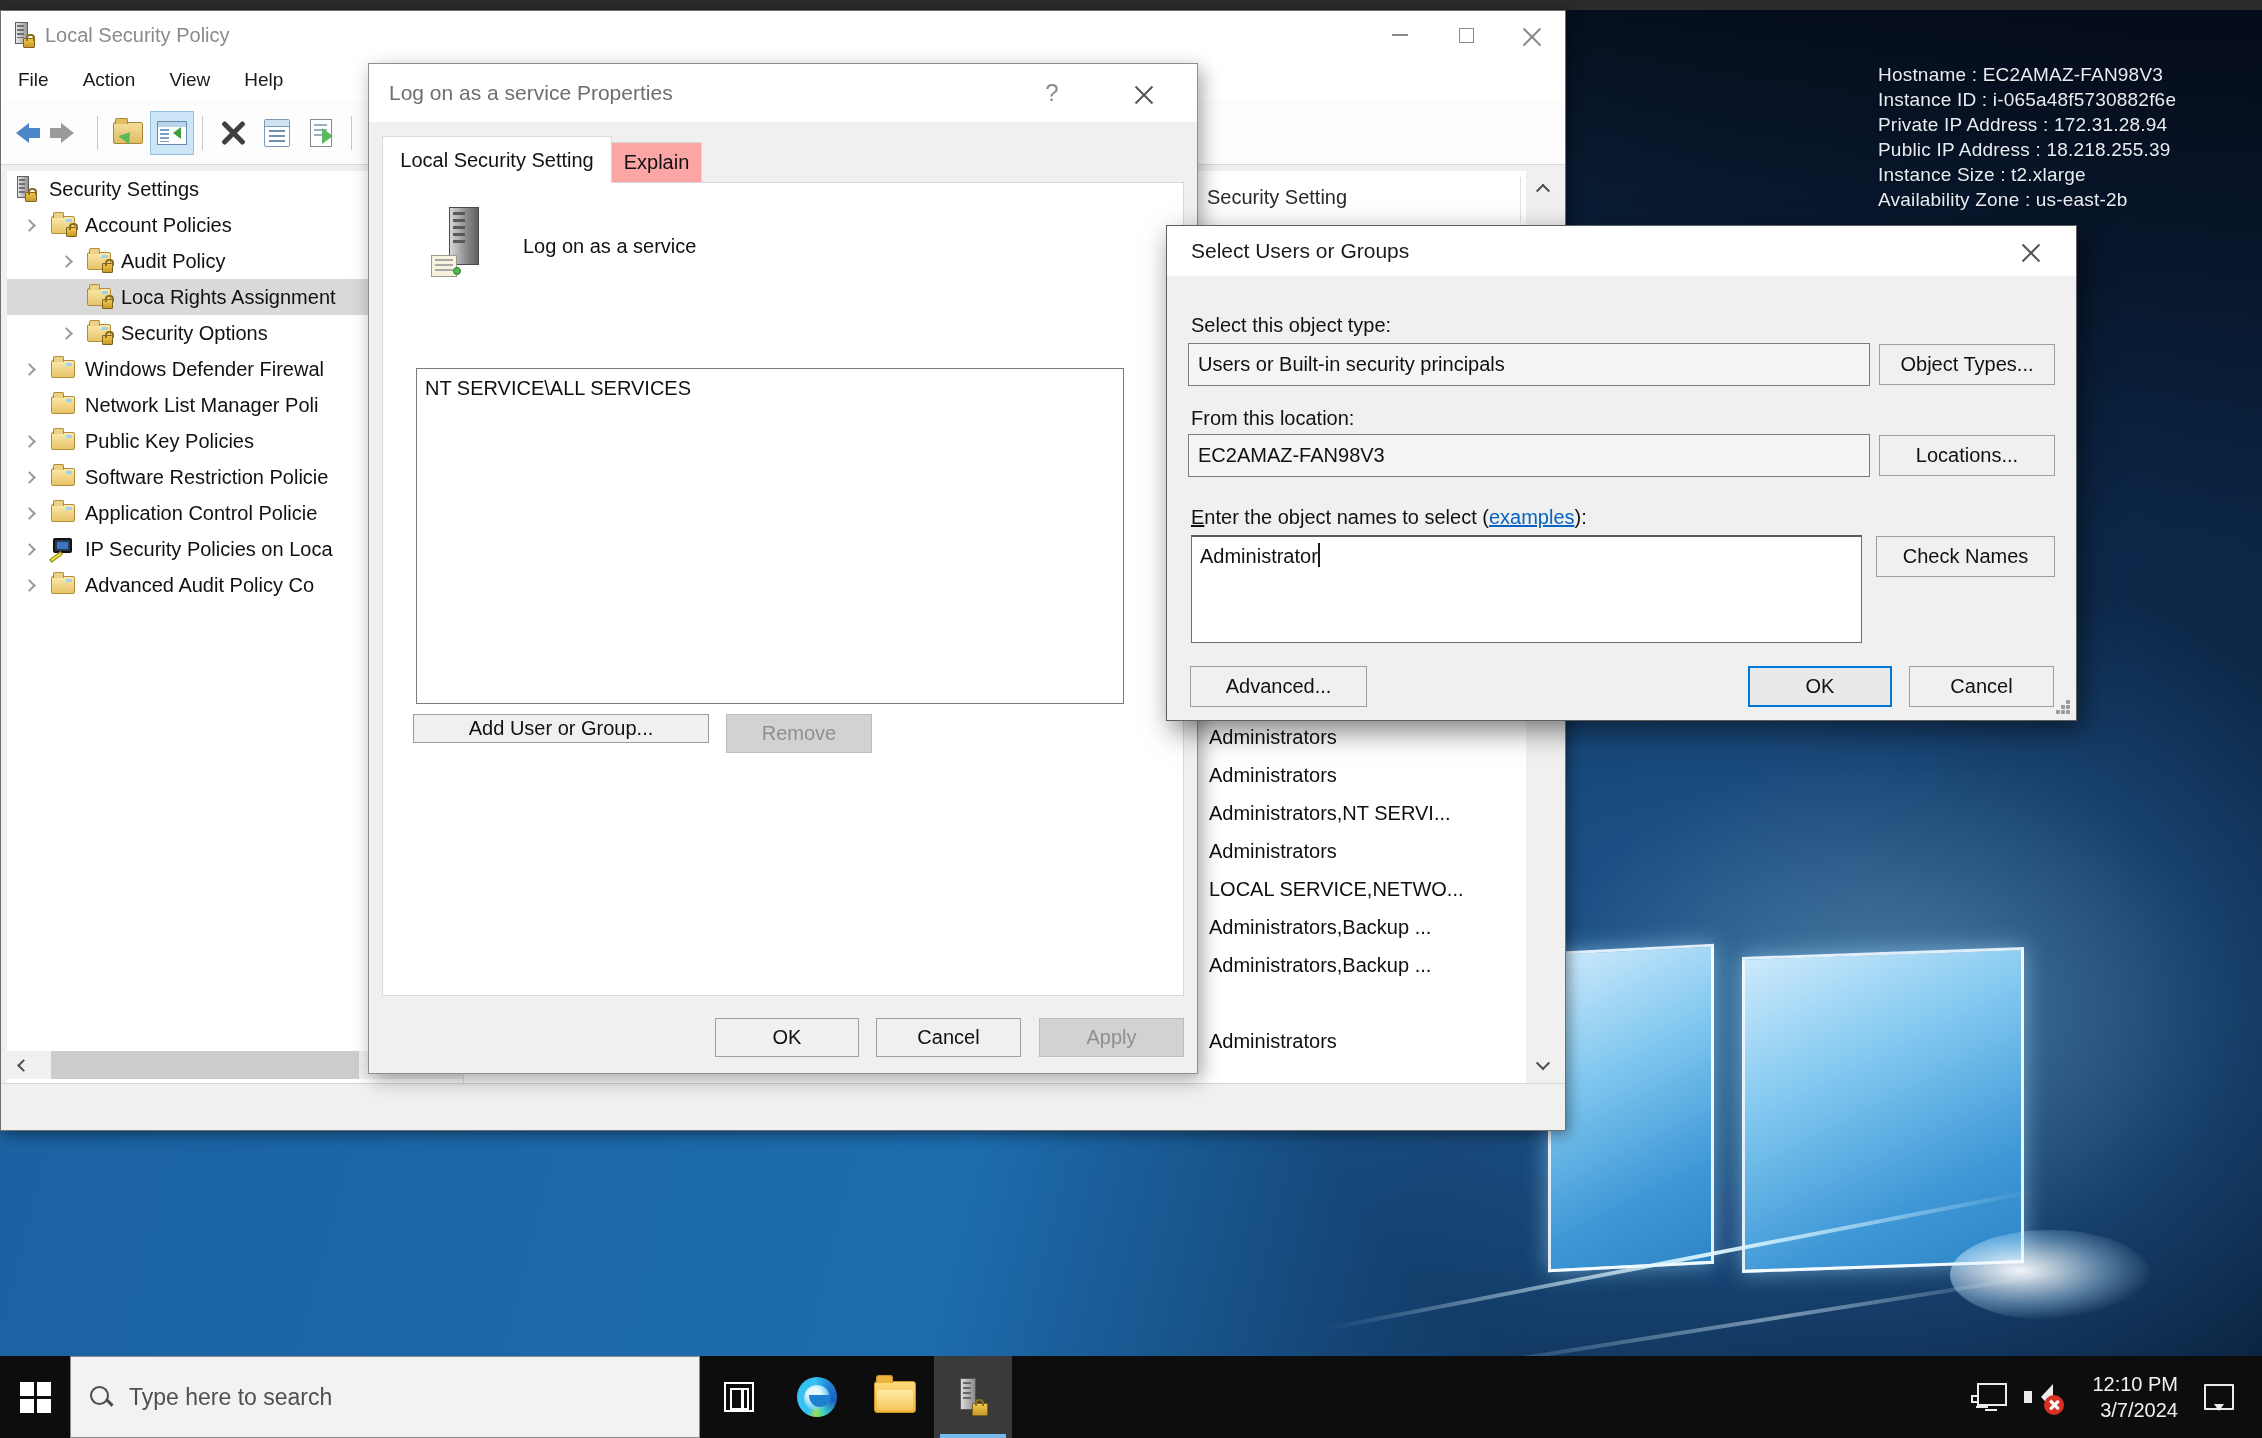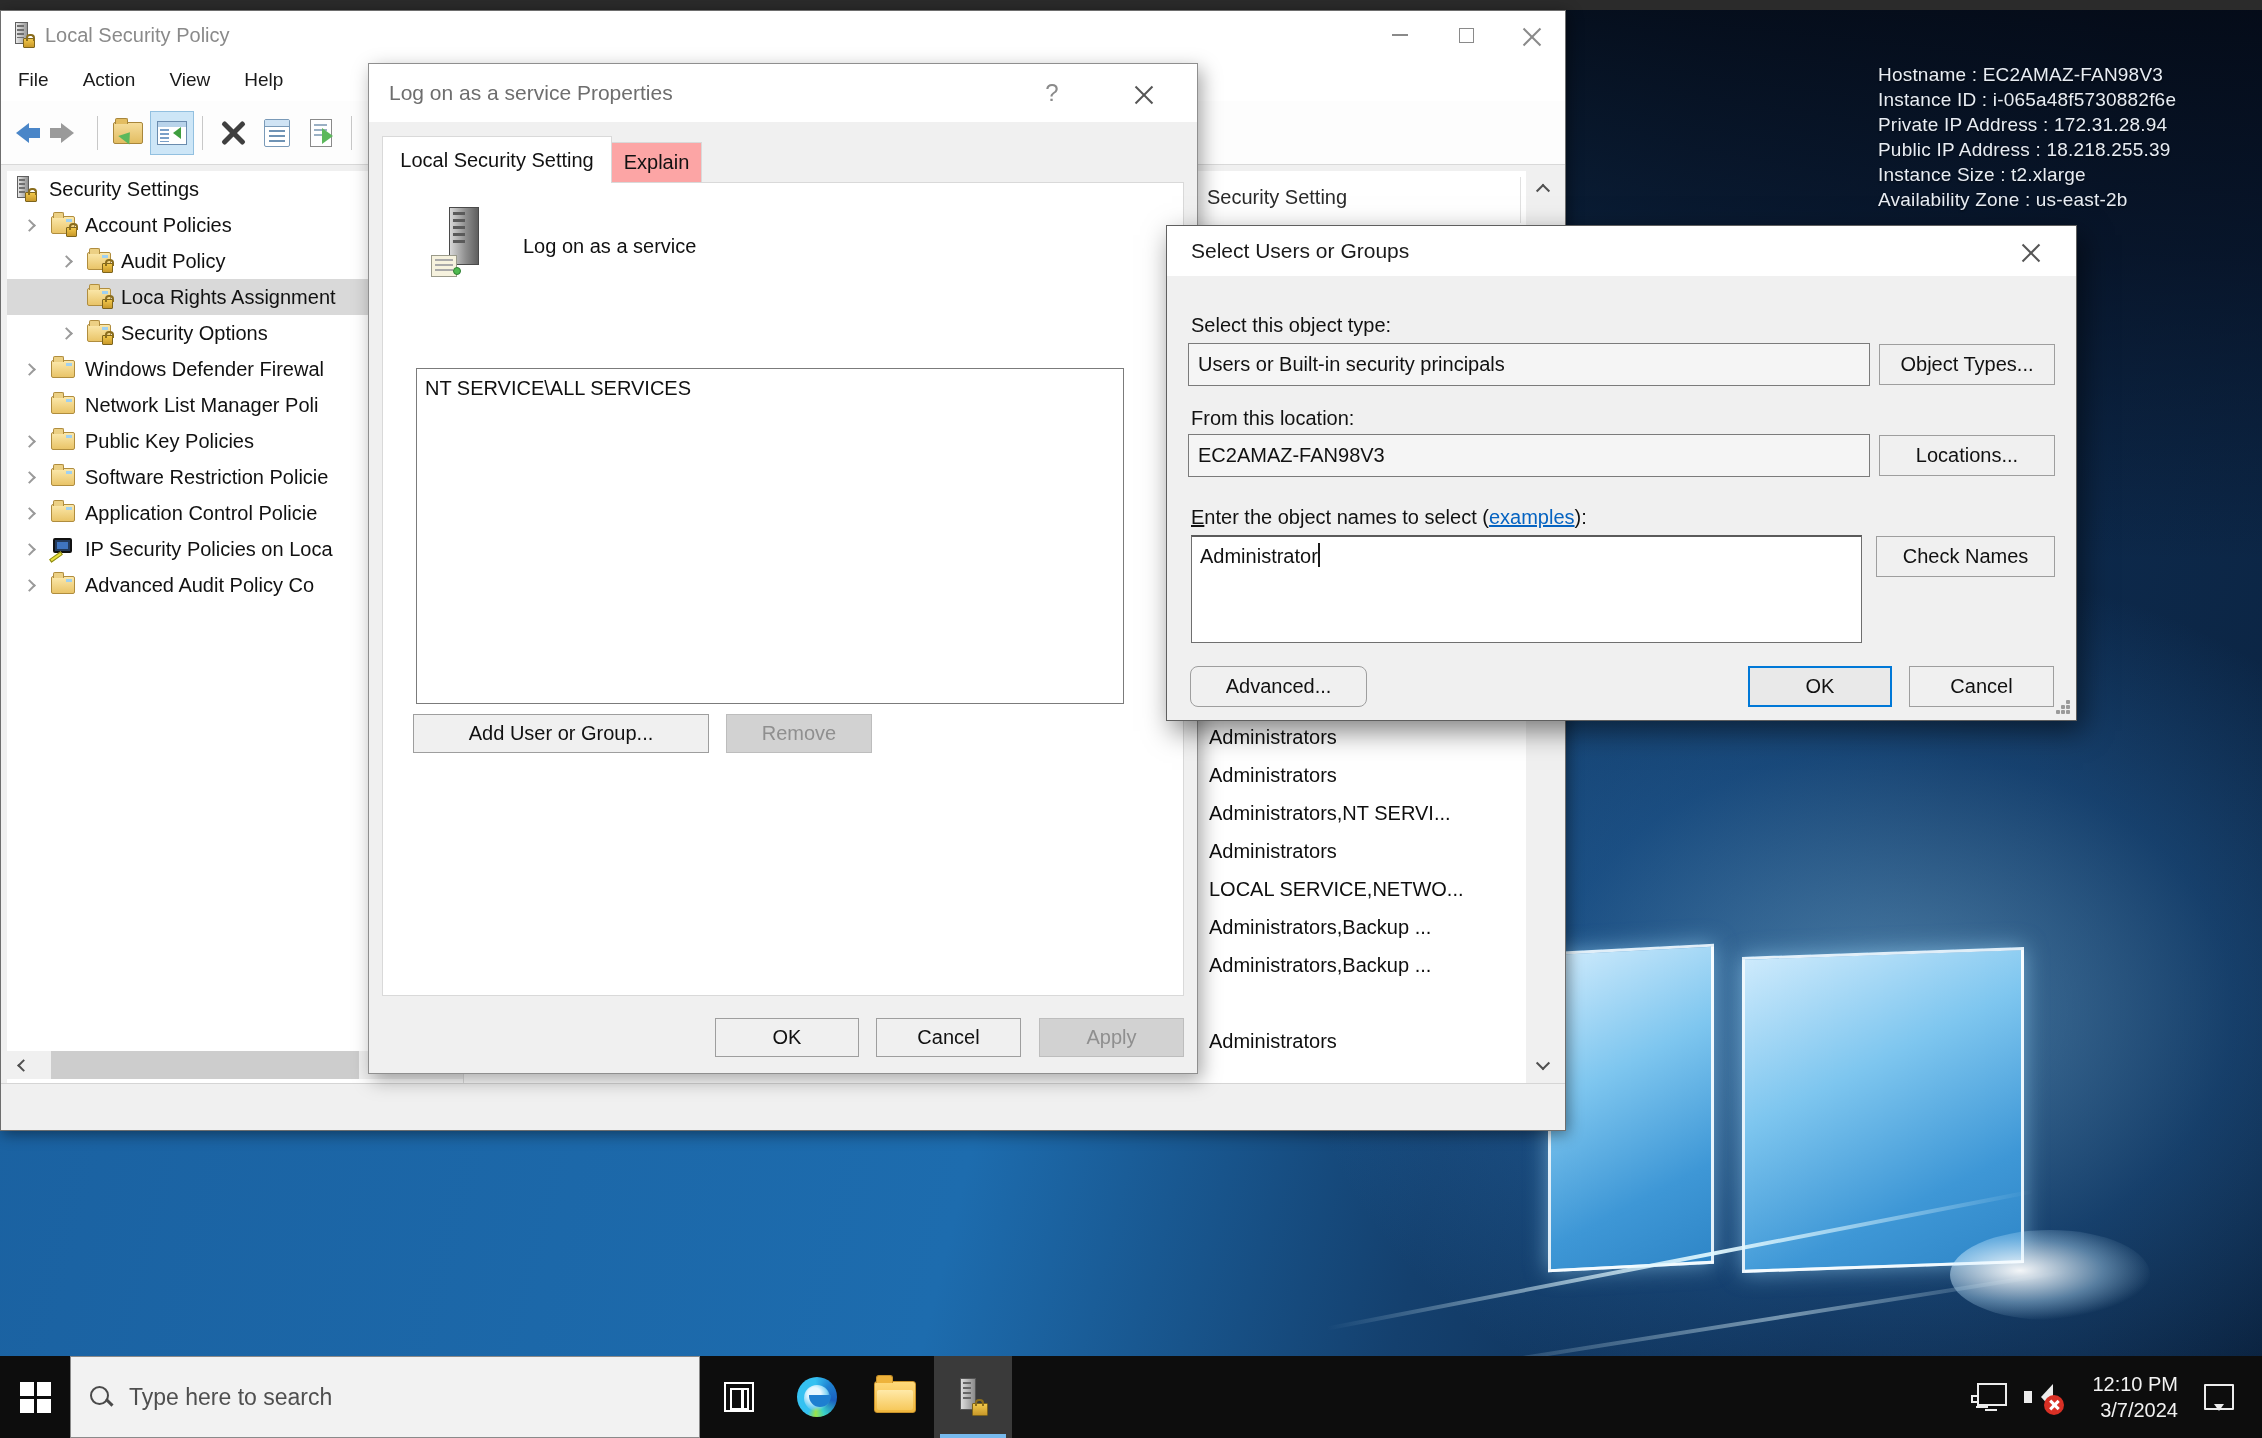--- a/index.html
+++ b/index.html
@@ -150,21 +150,21 @@
   #props-page { position:absolute; left:13px; top:118px; width:802px; height:814px; background:#fff; border:1px solid #d9d9d9; }
   .bigsrv { position:absolute; left:48px; top:24px; width:56px; height:70px; }
   .bigsrv .tower { position:absolute; left:18px; top:0; width:30px; height:58px; background:linear-gradient(90deg,#d8d8d8 0%,#8f8f8f 55%,#5f5f5f 100%); border:1px solid #4a4a4a; }
   .bigsrv .tower::before { content:""; position:absolute; left:3px; top:4px; width:12px; height:34px; background:repeating-linear-gradient(180deg,#5a5a5a 0 3px,transparent 3px 7px); }
   .bigsrv .paper { position:absolute; left:0; bottom:0; width:26px; height:22px; background:#f6f2de; border:1px solid #9a9a8a; }
   .bigsrv .paper::before { content:""; position:absolute; left:3px; top:3px; width:18px; height:14px; background:repeating-linear-gradient(180deg,#a9a9a9 0 2px,transparent 2px 5px); }
   .bigsrv .dot { position:absolute; left:22px; bottom:2px; width:8px; height:8px; border-radius:50%; background:#4fba4f; border:1px solid #2e7d32; }
   #props-polname { position:absolute; left:140px; top:52px; font-size:20px; color:#111; }
   #props-list { position:absolute; left:33px; top:185px; width:708px; height:336px; background:#fff; border:1px solid #7b7b7b; padding:5px 8px; }
   #props-list .member { font-size:20px; color:#111; line-height:28px; white-space:pre; }
-  #btn-add { left:30px; top:531px; width:296px; height:39px; }
+  #btn-add { left:30px; top:531px; width:296px; height:29px; }
   #btn-remove { left:343px; top:531px; width:146px; height:39px; }
   #btn-pok { left:346px; top:954px; width:144px; height:39px; }
   #btn-pcancel { left:507px; top:954px; width:145px; height:39px; }
   #btn-papply { left:670px; top:954px; width:145px; height:39px; }
 
   
   #select { position:absolute; left:1166px; top:225px; width:911px; height:496px; background:#f0f0f0; border:1px solid #5f5f5f; box-shadow:6px 10px 26px rgba(0,0,0,.5); }
   #sel-titlebar { position:absolute; left:0; top:0; width:100%; height:50px; background:#fff; display:flex; align-items:center; }
   #sel-title { margin-left:24px; }
   #sel-close { position:absolute; right:18px; top:0; width:54px; height:50px; display:flex; align-items:center; justify-content:center; }
@@ -173,21 +173,21 @@
   #btn-objtypes { left:712px; top:118px; width:176px; height:41px; }
   #sel-l2 { left:24px; top:181px; }
   #sel-f2 { left:21px; top:208px; width:682px; height:43px; }
   #btn-locations { left:712px; top:209px; width:176px; height:41px; }
   #sel-l3 { left:24px; top:280px; }
   #sel-l3 .ul { text-decoration:underline; }
   #sel-l3 .link { color:#0563c1; text-decoration:underline; }
   #sel-ta { position:absolute; left:24px; top:309px; width:671px; height:108px; background:#fff; border:1px solid #6f6f6f; border-top:2px solid #5a5a5a; padding:6px 8px; font-size:20px; color:#111; }
   .caret { display:inline-block; width:2px; height:24px; background:#1a1a1a; vertical-align:text-bottom; margin-left:0px; }
   #btn-checknames { left:709px; top:310px; width:179px; height:41px; }
-  #btn-advanced { left:23px; top:440px; width:177px; height:41px;border-radius:8px; }
+  #btn-advanced { left:23px; top:440px; width:177px; height:41px; }
   #btn-sok { left:581px; top:440px; width:144px; height:41px; background:#e9e9e9; }
   #btn-scancel { left:742px; top:440px; width:145px; height:41px; }
   #sel-grip { position:absolute; right:6px; bottom:6px; width:14px; height:14px;
      background:
        radial-gradient(circle 2px at 12px 2px,#9a9a9a 2px,transparent 2.5px),
        radial-gradient(circle 2px at 12px 7px,#9a9a9a 2px,transparent 2.5px),
        radial-gradient(circle 2px at 7px 7px,#9a9a9a 2px,transparent 2.5px),
        radial-gradient(circle 2px at 12px 12px,#9a9a9a 2px,transparent 2.5px),
        radial-gradient(circle 2px at 7px 12px,#9a9a9a 2px,transparent 2.5px),
        radial-gradient(circle 2px at 2px 12px,#9a9a9a 2px,transparent 2.5px); }

